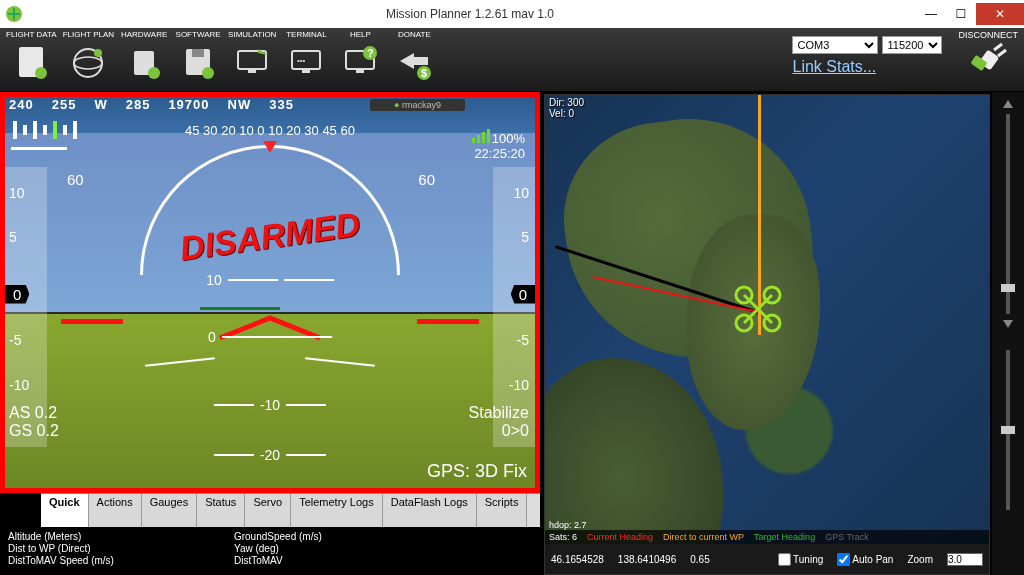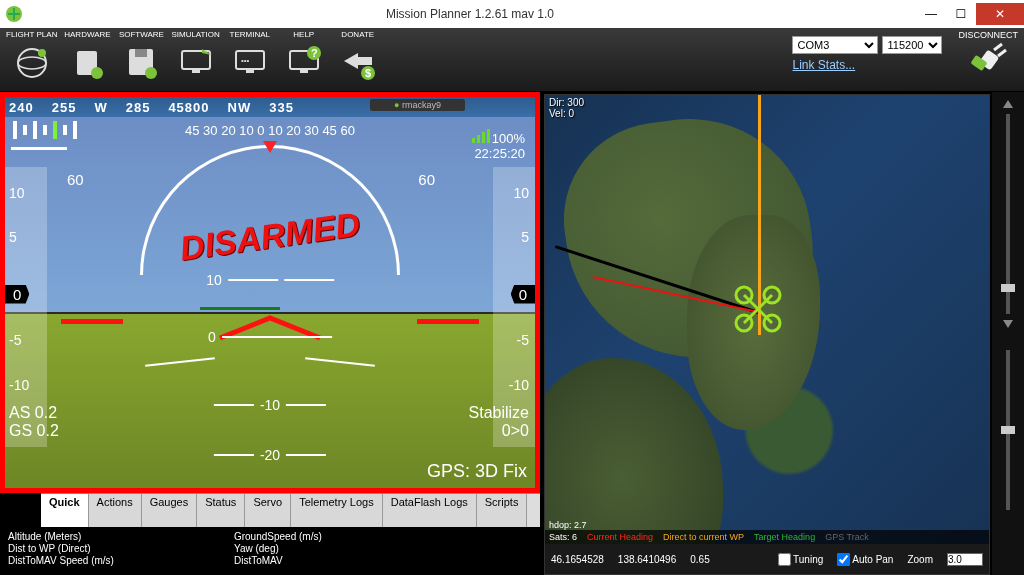--- a/index.html
+++ b/index.html
@@ -16,37 +16,37 @@
   
   .toolbar { height: 64px; background: linear-gradient(#3a3a3a,#1a1a1a); display: flex; align-items: flex-start; padding: 2px 6px; gap: 6px; border-bottom: 1px solid #000; }
   .tool { display: flex; flex-direction: column; align-items: center; cursor: pointer; }
   .tool-label { color: #fff; font-size: 8px; text-align: center; margin-bottom: 1px; height:10px; }
   .tool-icon { width: 48px; height: 44px; border-radius: 4px; position: relative; display:flex; align-items:center; justify-content:center;}
   .tool-spacer { flex: 1; }
   .conn-box { display: flex; flex-direction: column; gap: 4px; margin-top: 6px;}
   .conn-row { display:flex; gap:4px; }
   select.port, select.baud { font-size: 11px; height:18px; background:#fff; border:1px solid #999;}
   select.port{ width:86px;} select.baud{width:60px;}
-  .link-stats { font-size:12px; color:#9cf; text-decoration: underline; cursor:pointer;}
+  .link-stats { font-size:16px; color:#9cf; text-decoration: underline; cursor:pointer;}
   .disconnect { display:flex; flex-direction:column; align-items:center; margin-left:10px;}
   .disconnect-label{ color:#fff; font-size:9px;}
   .plug-icon { width:48px; height:40px; position:relative;}
 
   
   .main { display:flex; height: calc(575px - 28px - 64px); }
   .left-pane { width: 540px; display:flex; flex-direction:column; }
   .right-pane { flex:1; display:flex; position:relative; }
 
   
   .hud-wrap { flex:1; border:5px solid #f00; position:relative; overflow:hidden; background:#000;}
   .hud-bg { position:absolute; inset:0; }
   .sky { position:absolute; left:0; right:0; top:0; height:55%; background: linear-gradient(#6b8bc3,#7da6d6); }
   .ground { position:absolute; left:0; right:0; bottom:0; height:45%; background: linear-gradient(#89a82f,#6d8626); }
   .horizon-line { position:absolute; left:0; right:0; top:55%; height:2px; background:#2a2a2a;}
-  .compass { position:absolute; top:0; left:0; right:0; height:20px; background:linear-gradient(#2d5c8f,#3b6fa8); color:#fff; font-size:13px; font-weight:bold; display:flex; align-items:center; padding:0 4px; gap:18px; overflow:hidden;}
+  .compass { position:absolute; top:0; left:0; right:0; height:36px; background:linear-gradient(#2d5c8f,#3b6fa8); color:#fff; font-size:13px; font-weight:bold; display:flex; padding:0 4px; gap:18px; overflow:hidden;}
   .compass span { letter-spacing:1px;}
   .user-tag { position:absolute; top:2px; right:70px; background:#333; color:#bbb; font-size:9px; padding:1px 24px; border-radius:2px;}
   .ticks-top { position:absolute; top:24px; left:8px; display:flex; gap:6px; }
   .tick { width:4px; height:18px; background:#fff;}
   .tick.green{background:#7cf03a;}
   .tick.short{height:10px; margin-top:4px;}
   .arc-labels { position:absolute; top:26px; left:0; right:0; text-align:center; color:#fff; font-size:13px;}
   .arc { position:absolute; top:48px; left:50%; transform:translateX(-50%); width:260px; height:130px; border-top:3px solid #fff; border-left:3px solid #fff; border-right:3px solid #fff; border-radius:130px 130px 0 0; border-bottom:none;}
   .arc-triangle { position:absolute; top:44px; left:50%; transform:translateX(-50%); width:0;height:0;border-left:7px solid transparent;border-right:7px solid transparent;border-top:12px solid #f22;}
   .signal { position:absolute; top:32px; right:10px; color:#fff; font-size:13px; text-align:right;}
@@ -117,20 +117,29 @@
   <div class="title-text">Mission Planner 1.2.61 mav 1.0</div>
   <div class="win-btns">
     <div class="win-btn">—</div>
     <div class="win-btn">☐</div>
     <div class="win-btn win-close">✕</div>
   </div>
 </div>
 
 <div class="toolbar">
   <div class="tool">
+    <div class="tool-label">FLIGHT DATA</div>
+    <div class="tool-icon">
+        <svg width="40" height="40" viewBox="0 0 40 40">
+          <rect x="8" y="4" width="24" height="30" fill="#e8e8e8" rx="2"></rect>
+          <circle cx="30" cy="30" r="6" fill="#7cc23a"></circle>
+        </svg>
+      </div>
+  </div>
+  <div class="tool">
     <div class="tool-label">FLIGHT PLAN</div>
     <div class="tool-icon">
         <svg width="40" height="40" viewBox="0 0 40 40">
           <circle cx="20" cy="20" r="14" fill="none" stroke="#ddd" stroke-width="2"></circle>
           <ellipse cx="20" cy="20" rx="14" ry="6" fill="none" stroke="#ddd" stroke-width="1.5"></ellipse>
           <circle cx="30" cy="10" r="4" fill="#7cc23a"></circle>
         </svg>
       </div>
   </div>
   <div class="tool">
@@ -219,21 +228,21 @@
         <div class="sky"></div>
         <div class="ground"></div>
         <div class="horizon-line"></div>
       </div>
 
       <div class="compass">
         <span>240</span>
         <span>255</span>
         <span>W</span>
         <span>285</span>
-        <span>45800</span>
+        <span>19700</span>
         <span>NW</span>
         <span>335</span>
       </div>
       <div class="user-tag"><span style="color:#7cc23a;">●</span> <span>rmackay9</span></div>
 
       <div class="ticks-top">
         <div class="tick"></div>
           <div class="tick short"></div>
           <div class="tick"></div>
           <div class="tick short"></div>

